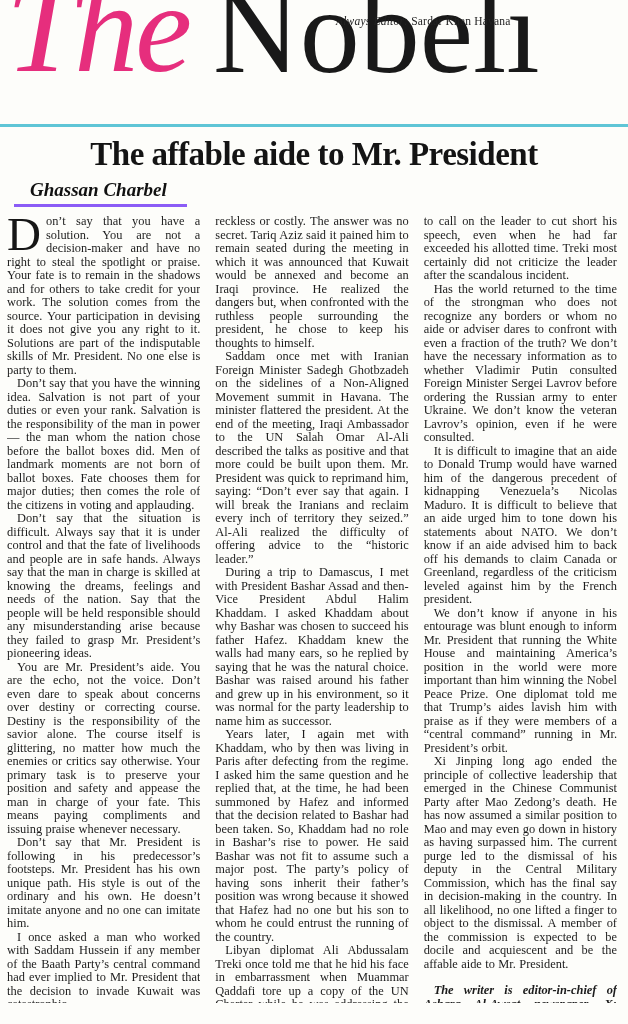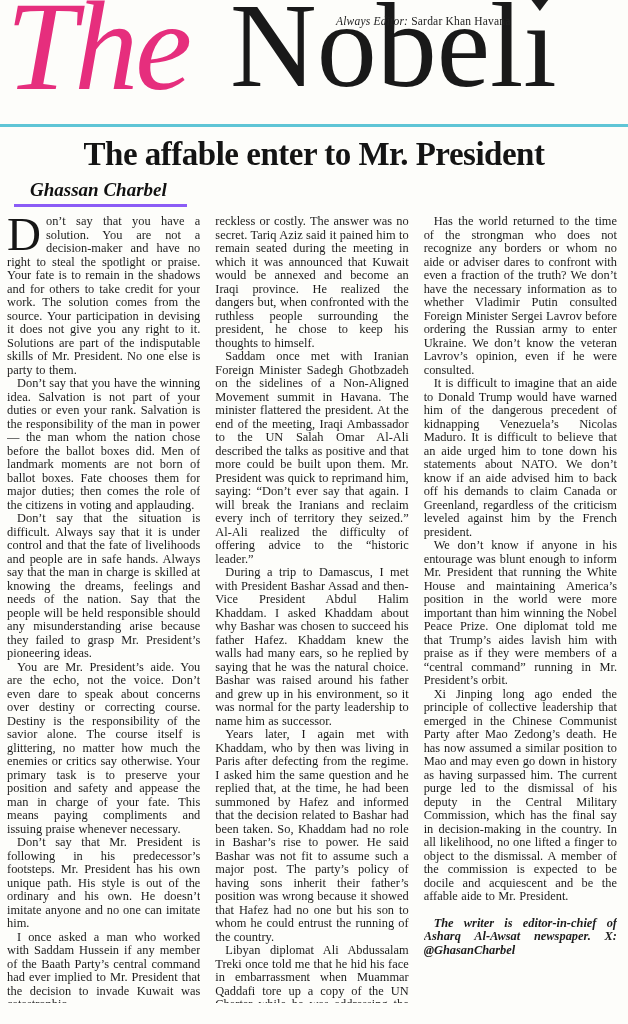--- a/index.html
+++ b/index.html
@@ -21,24 +21,23 @@
   
   .masthead {
     position: relative;
     height: 124px;
     padding-left: 6px;
     overflow: visible;
     white-space: nowrap;
   }
   .title-row {
     display: flex;
-    align-items: center;
+    align-items: flex-end;
     line-height: 1;
     height: 92px;
-    gap: 17px;
   }
   .title-the {
     font-size: 128px;
     font-style: italic;
     color: var(--pink);
     letter-spacing: -3px;
   }
   .title-patriot {
     font-size: 120px;
     color: #191919;
@@ -143,21 +142,21 @@
       <span class="ce-name">Sardar Khan Havana</span>
     </div>
     <div class="title-row">
       <span class="title-the">The</span>
       <span class="title-patriot"><span>Nobel</span><span class="i-wrap"><span>ı</span><span class="diamond">◆</span></span></span>
     </div>
   </header>
 
   <div class="cyan-rule"></div>
 
-  <h1 class="headline">The affable enter to Mr. President</h1>
+  <h1 class="headline">The affable aide to Mr. President</h1>
   <div>
     <span class="byline">Ghassan Charbel</span>
   </div>
 
   <main class="columns">
 
     <div class="col">
       <p class="first"><span class="dropcap">D</span><span>on’t say that you have a solution. You are not a decision-maker and have no right to steal the spotlight or praise. Your fate is to remain in the shadows and for others to take credit for your work. The solution comes from the source. Your participation in devising it does not give you any right to it. Solutions are part of the indisputable skills of Mr. President. No one else is party to them.</span></p>
       <p>Don’t say that you have the winning idea. Salvation is not part of your duties or even your rank. Salvation is the responsibility of the man in power — the man whom the nation chose before the ballot boxes did. Men of landmark moments are not born of ballot boxes. Fate chooses them for major duties; then comes the role of the citizens in voting and applauding.</p>
       <p>Don’t say that the situation is difficult. Always say that it is under control and that the fate of livelihoods and people are in safe hands. Always say that the man in charge is skilled at knowing the dreams, feelings and needs of the nation. Say that the people will be held responsible should any misunderstanding arise because they failed to grasp Mr. President’s pioneering ideas.</p>
@@ -168,20 +167,21 @@
 
     <div class="col">
       <p class="cont">reckless or costly. The answer was no secret. Tariq Aziz said it pained him to remain seated during the meeting in which it was announced that Kuwait would be annexed and become an Iraqi province. He realized the dangers but, when confronted with the ruthless people surrounding the president, he chose to keep his thoughts to himself.</p>
       <p>Saddam once met with Iranian Foreign Minister Sadegh Ghotbzadeh on the sidelines of a Non-Aligned Movement summit in Havana. The minister flattered the president. At the end of the meeting, Iraqi Ambassador to the UN Salah Omar Al-Ali described the talks as positive and that more could be built upon them. Mr. President was quick to reprimand him, saying: “Don’t ever say that again. I will break the Iranians and reclaim every inch of territory they seized.” Al-Ali realized the difficulty of offering advice to the “historic leader.”</p>
       <p>During a trip to Damascus, I met with President Bashar Assad and then-Vice President Abdul Halim Khaddam. I asked Khaddam about why Bashar was chosen to succeed his father Hafez. Khaddam knew the walls had many ears, so he replied by saying that he was the natural choice. Bashar was raised around his father and grew up in his environment, so it was normal for the party leadership to name him as successor.</p>
       <p>Years later, I again met with Khaddam, who by then was living in Paris after defecting from the regime. I asked him the same question and he replied that, at the time, he had been summoned by Hafez and informed that the decision related to Bashar had been taken. So, Khaddam had no role in Bashar’s rise to power. He said Bashar was not fit to assume such a major post. The party’s policy of having sons inherit their father’s position was wrong because it showed that Hafez had no one but his son to whom he could entrust the running of the country.</p>
       <p>Libyan diplomat Ali Abdussalam Treki once told me that he hid his face in embarrassment when Muammar Qaddafi tore up a copy of the UN Charter while he was addressing the General Assembly. Treki admitted that he did not dare</p>
     </div>
 
     <div class="col">
+      <p class="cont">to call on the leader to cut short his speech, even when he had far exceeded his allotted time. Treki most certainly did not criticize the leader after the scandalous incident.</p>
       <p>Has the world returned to the time of the strongman who does not recognize any borders or whom no aide or adviser dares to confront with even a fraction of the truth? We don’t have the necessary information as to whether Vladimir Putin consulted Foreign Minister Sergei Lavrov before ordering the Russian army to enter Ukraine. We don’t know the veteran Lavrov’s opinion, even if he were consulted.</p>
       <p>It is difficult to imagine that an aide to Donald Trump would have warned him of the dangerous precedent of kidnapping Venezuela’s Nicolas Maduro. It is difficult to believe that an aide urged him to tone down his statements about NATO. We don’t know if an aide advised him to back off his demands to claim Canada or Greenland, regardless of the criticism leveled against him by the French president.</p>
       <p>We don’t know if anyone in his entourage was blunt enough to inform Mr. President that running the White House and maintaining America’s position in the world were more important than him winning the Nobel Peace Prize. One diplomat told me that Trump’s aides lavish him with praise as if they were members of a “central command” running in Mr. President’s orbit.</p>
       <p>Xi Jinping long ago ended the principle of collective leadership that emerged in the Chinese Communist Party after Mao Zedong’s death. He has now assumed a similar position to Mao and may even go down in history as having surpassed him. The current purge led to the dismissal of his deputy in the Central Military Commission, which has the final say in decision-making in the country. In all likelihood, no one lifted a finger to object to the dismissal. A member of the commission is expected to be docile and acquiescent and be the affable aide to Mr. President.</p>
       <p class="writer-note">The writer is editor-in-chief of Asharq Al-Awsat newspaper. X: @GhasanCharbel</p>
     </div>
 
   </main>
 </div>
 

